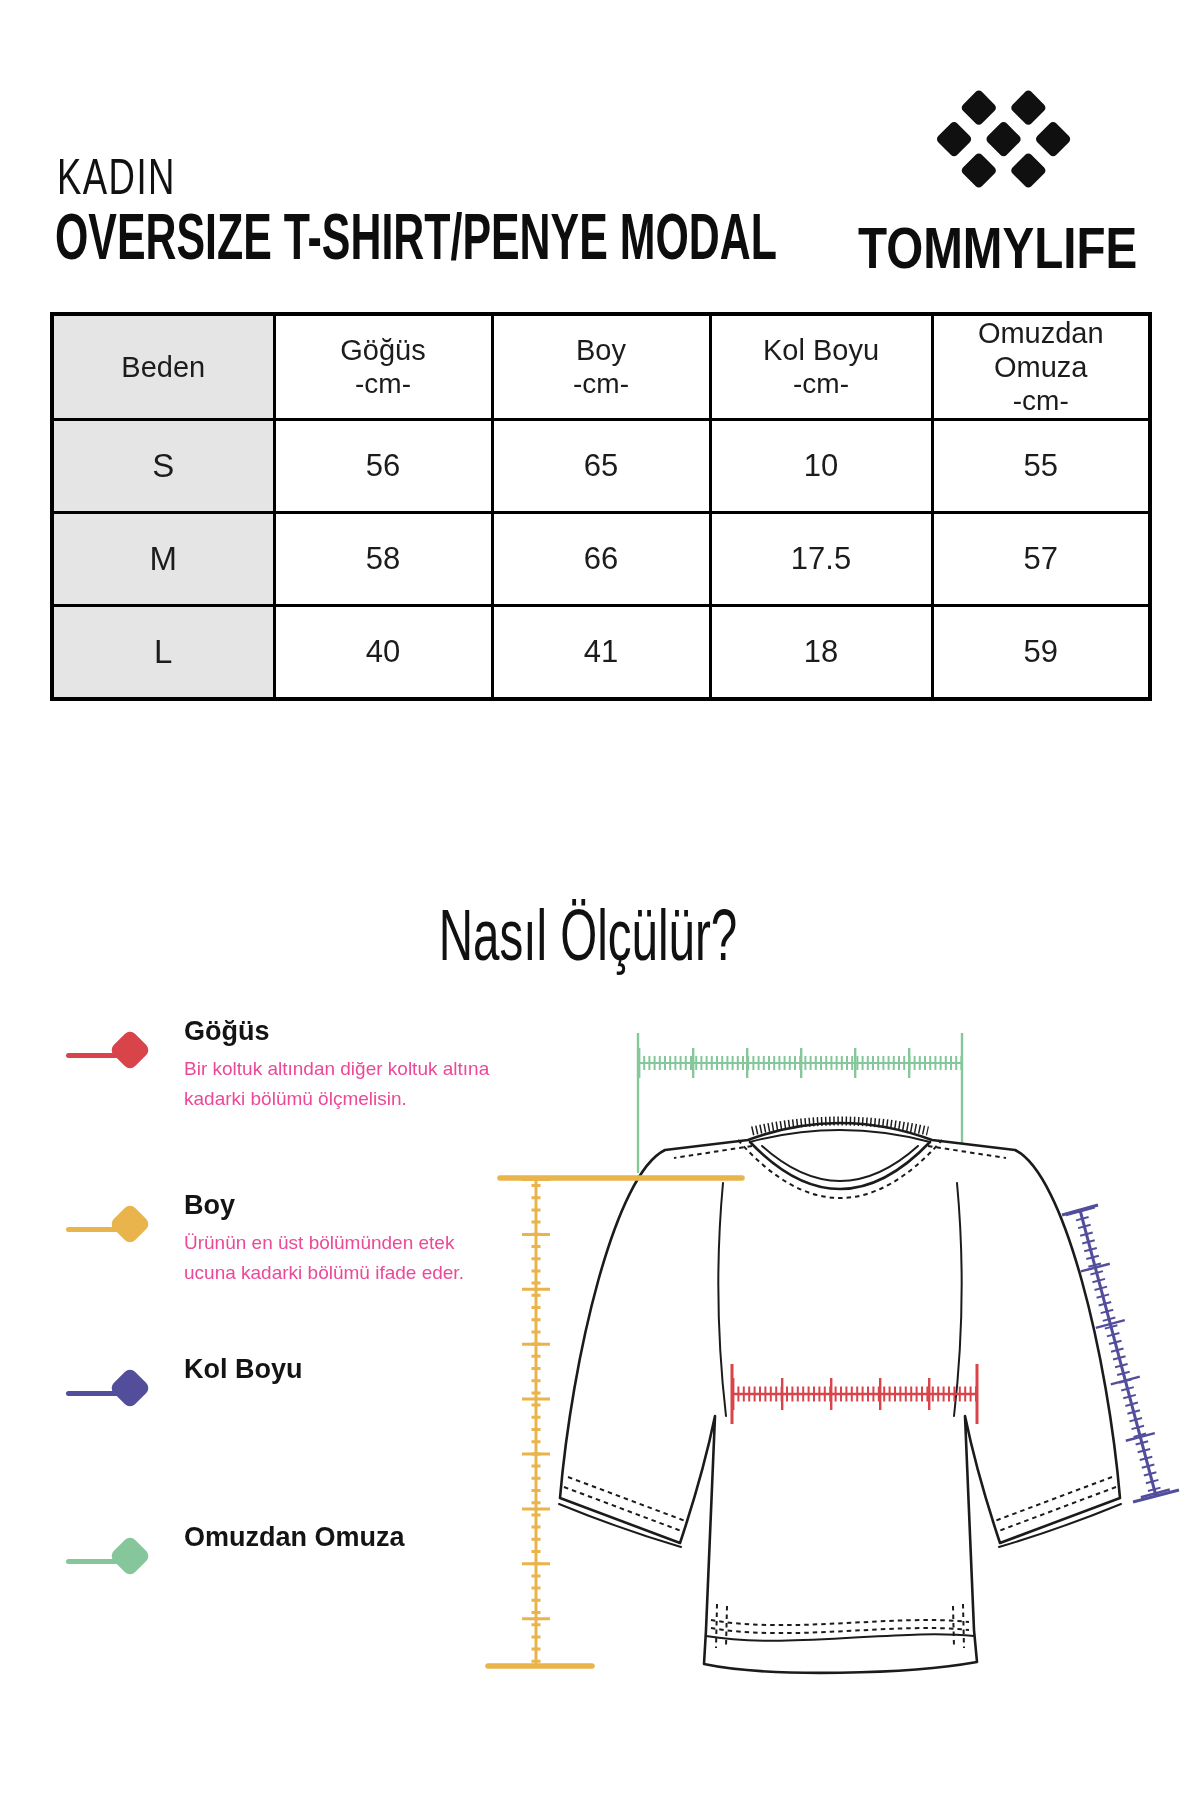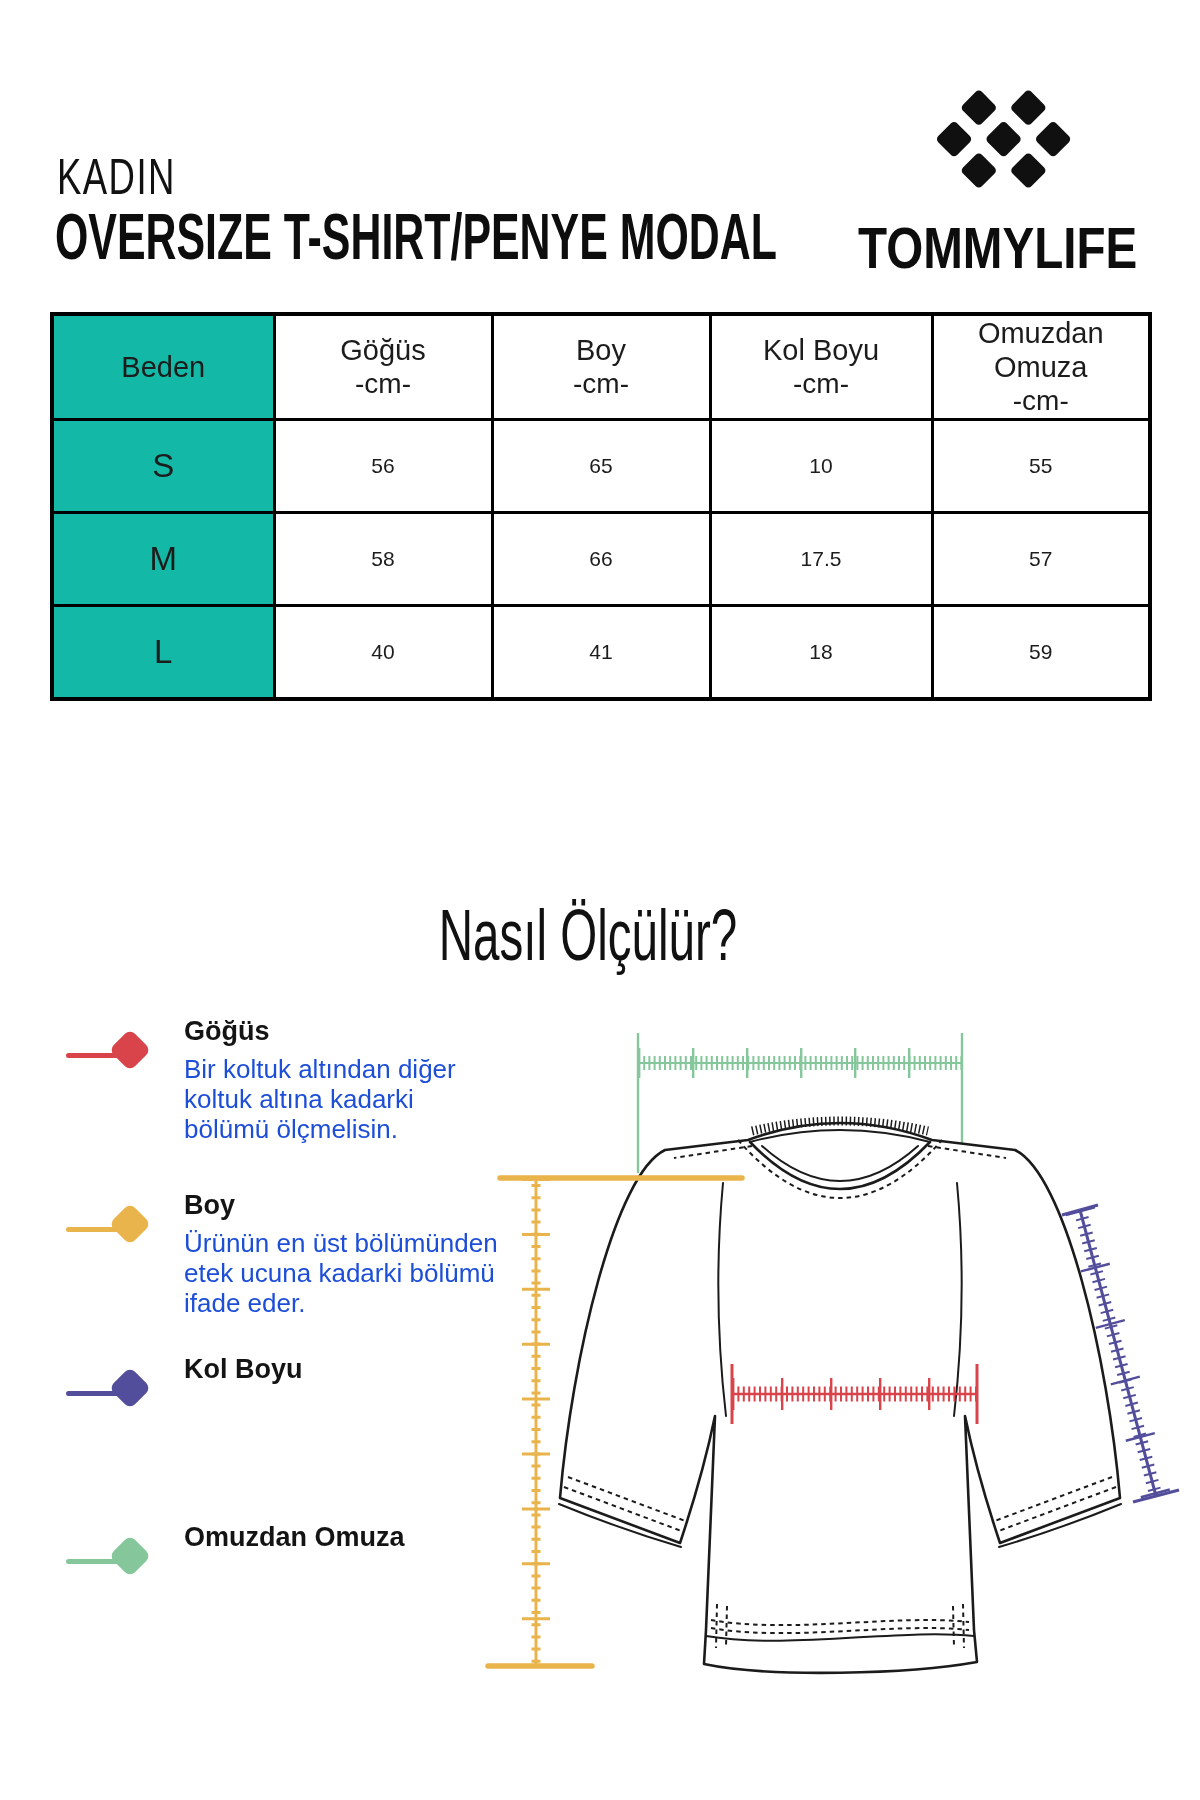--- a/index.html
+++ b/index.html
@@ -27,39 +27,39 @@
     position:absolute;left:50px;top:312px;width:1098px;
     border-collapse:collapse;table-layout:fixed;border:4px solid #000;
   }
   .size-table th,.size-table td{
     border:3px solid #000;text-align:center;vertical-align:middle;padding:0;
   }
   .size-table thead tr{height:96px;}
   .size-table tbody tr{height:93px;}
   .hdr-label{display:block;font-size:29px;font-weight:400;line-height:34px;color:#1c1c1c;}
   .hdr-unit{display:block;font-size:28px;font-weight:400;line-height:34px;color:#1c1c1c;}
-  .size-col{background:#14b8a6;color:#fff;}
+  .size-col{background:#e5e5e5;color:#fff;}
   .size-table th.size-col{font-size:31px;font-weight:400;}
   .size-table td.size-col{font-size:33px;font-weight:400;}
-  .size-table td{font-size:21px;color:#1c1c1c;}
+  .size-table td{font-size:31px;color:#1c1c1c;}
   
   .howto-heading{
     position:absolute;left:0;top:894px;width:1176px;text-align:center;
     font-size:72px;font-weight:400;color:#111;
     transform:scaleX(.66);transform-origin:center top;white-space:nowrap;
   }
   
   .legend-item{position:absolute;left:62px;width:470px;}
   .li-1{top:1016px;} .li-2{top:1190px;} .li-3{top:1354px;} .li-4{top:1522px;}
   .legend-icon{position:absolute;left:0;top:12px;width:104px;height:60px;}
   .l-line{position:absolute;left:4px;top:25px;width:66px;height:5px;border-radius:3px;}
   .l-diamond{position:absolute;left:53px;top:7px;width:30px;height:30px;border-radius:7px;transform:rotate(45deg);}
   .legend-text{margin-left:122px;}
   .legend-title{font-size:27px;font-weight:bold;color:#141414;margin-bottom:7px;}
-  .legend-desc{font-size:26px;line-height:30px;color:#1d4ed8;width:322px;}
+  .legend-desc{font-size:19px;line-height:30px;color:#ec4899;width:322px;}
   .c-chest{background:var(--c-chest);} .c-length{background:var(--c-length);}
   .c-sleeve{background:var(--c-sleeve);} .c-shoulder{background:var(--c-shoulder);}
   
   .diagram{position:absolute;left:440px;top:978px;width:760px;height:752px;}
   .ink{stroke:#1b1b1b;fill:none;stroke-width:2.6;stroke-linecap:round;stroke-linejoin:round;}
   .ink-thin{stroke:#1b1b1b;fill:none;stroke-width:2;stroke-linecap:round;}
   .ink-dash{stroke:#1b1b1b;fill:none;stroke-width:2;stroke-dasharray:4.5 4;stroke-linecap:butt;}
   .shirt-fill{fill:#fff;}
   .s-shoulder{stroke:var(--c-shoulder);} .s-length{stroke:var(--c-length);}
   .s-chest{stroke:var(--c-chest);} .s-sleeve{stroke:var(--c-sleeve);}

